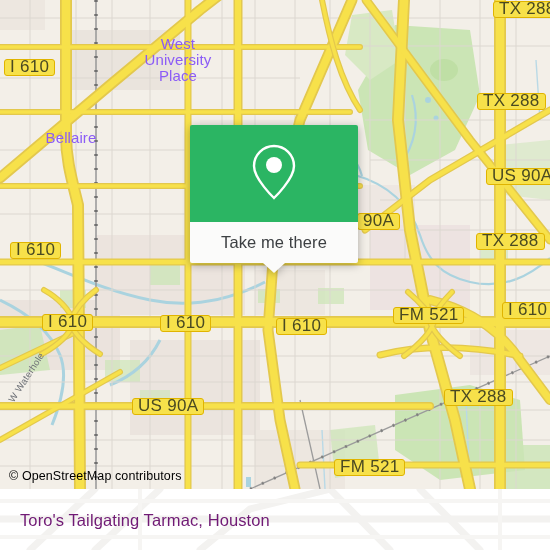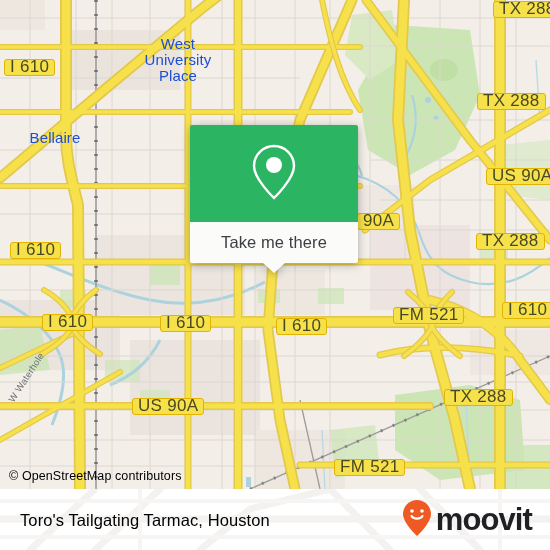--- a/index.html
+++ b/index.html
@@ -54,21 +54,21 @@
     letter-spacing: 0.3px;
     padding: 1px 5px 2px 5px;
     white-space: nowrap;
     line-height: 12px;
     box-sizing: border-box;
   }
 
   
   .place-label {
     position: absolute;
-    color: #1d4ed8;
+    color: #8b5cf6;
     font-size: 15px;
     line-height: 16px;
     text-align: center;
     white-space: pre;
     letter-spacing: 0.1px;
   }
   .street-label {
     position: absolute;
     color: #6e7177;
     font-size: 9.5px;
@@ -131,21 +131,21 @@
     position: absolute;
     left: 0; top: 0;
     opacity: 1;
   }
   #bottom-title {
     position: absolute;
     left: 20px;
     top: 50%;
     transform: translateY(-50%);
     font-size: 16.5px;
-    color: #000000;
+    color: #701a75;
     letter-spacing: 0.1px;
     white-space: nowrap;
   }
   #brand {
     position: absolute;
     right: 18px;
     top: 50%;
     transform: translateY(-50%);
     display: flex;
     align-items: center;
@@ -360,21 +360,21 @@
           <path d="M452 292 C440 304, 434 314, 430 322 C434 334, 444 344, 460 356"></path>
           <path d="M322 0 C330 40, 340 80, 360 110"></path>
         </g>
 
       </g>
     </svg>
 
     <div class="place-label" style="left:123px; top:36px; width:110px;">West
 University
 Place</div>
-    <div class="place-label" style="left:0px; top:130px; width:110px;">Bellaire</div>
+    <div class="place-label" style="left:16px; top:130px; width:110px;">Bellaire</div>
 
     <div class="street-label" style="left:6px; top:398px; transform:rotate(-57deg); transform-origin: left top;">W Waterhole</div>
 
     <div class="shield" style="left:493px; top:1px;">TX 288</div>
     <div class="shield" style="left:4px;   top:59px;">I 610</div>
     <div class="shield" style="left:477px; top:93px;">TX 288</div>
     <div class="shield" style="left:486px; top:168px;">US 90A</div>
     <div class="shield" style="left:357px; top:213px;">90A</div>
     <div class="shield" style="left:476px; top:233px;">TX 288</div>
     <div class="shield" style="left:10px;  top:242px;">I 610</div>
@@ -420,26 +420,15 @@
       <g stroke="#f6f5f3" stroke-width="4" fill="none">
         <path d="M0 12 H550"></path>
         <path d="M0 48 H550"></path>
         <path d="M140 0 V61"></path>
         <path d="M500 0 V61"></path>
       </g>
     </svg>
 
     <div id="bottom-title">Toro's Tailgating Tarmac, Houston</div>
 
-    <div id="brand">
-      <span>
-        <svg width="30" height="38" viewBox="0 0 30 38" aria-hidden="true">
-          <path d="M15 1 C7.3 1 1 7.3 1 15 C1 24 15 37 15 37 C15 37 29 24 29 15 C29 7.3 22.7 1 15 1 Z" fill="#ef5a24"></path>
-          <circle cx="10" cy="12" r="1.8" fill="#ffffff"></circle>
-          <circle cx="20" cy="12" r="1.8" fill="#ffffff"></circle>
-          <path d="M9.5 17 C11.5 20.5, 18.5 20.5, 20.5 17" fill="none" stroke="#ffffff" stroke-width="2.1" stroke-linecap="round"></path>
-        </svg>
-      </span>
-      <span id="brand-name">moovit</span>
-    </div>
   </div>
 
 </div>
 
 </body></html>

